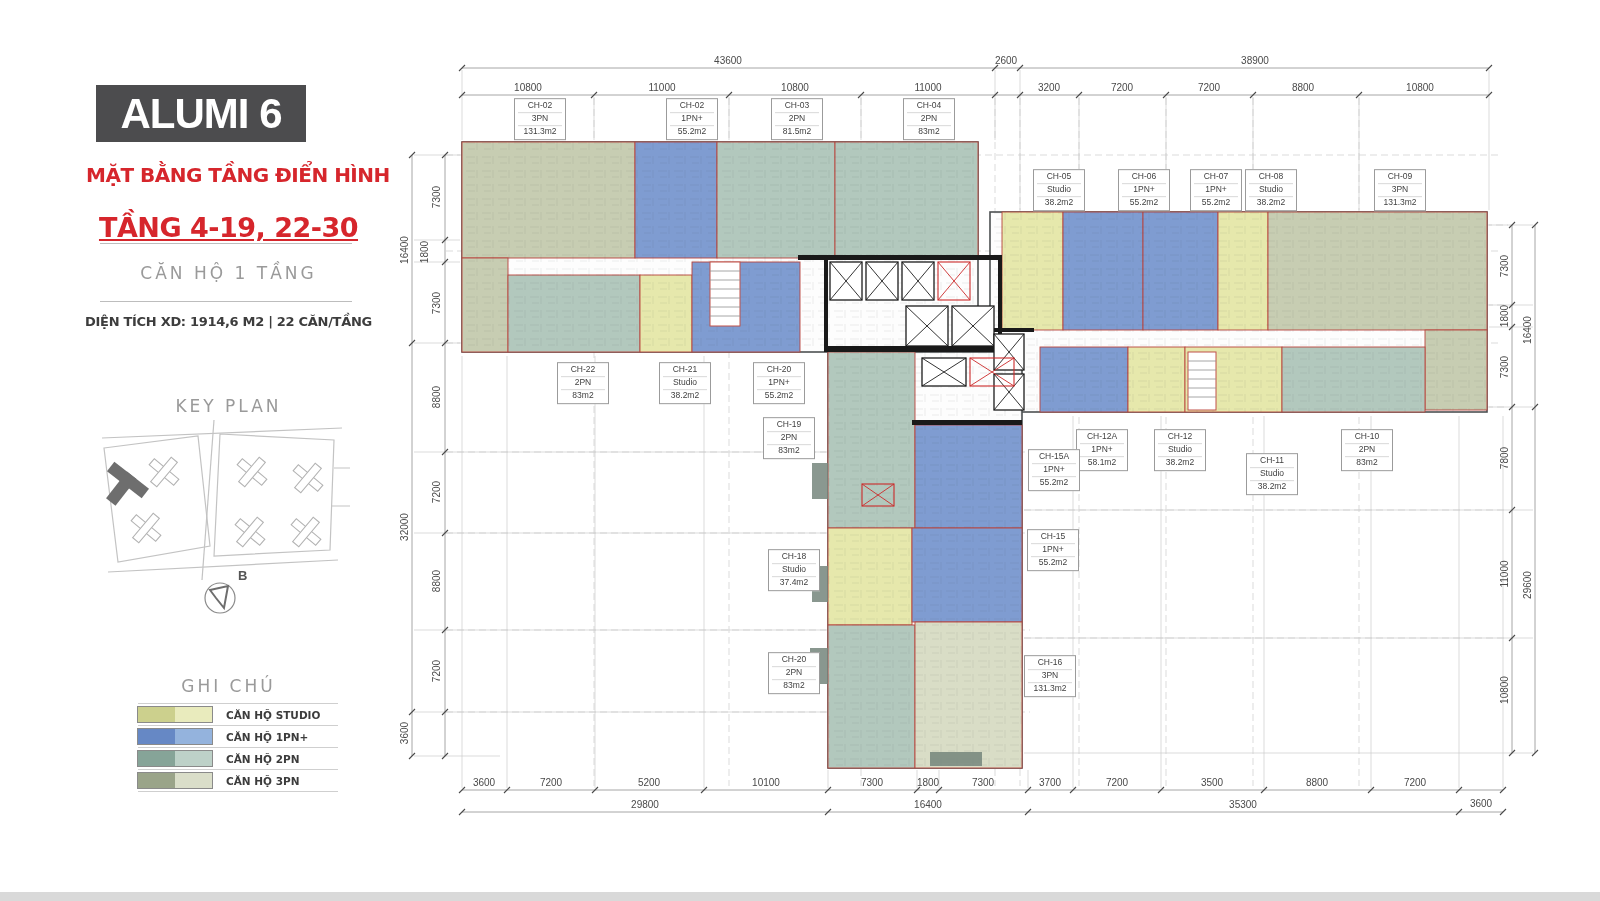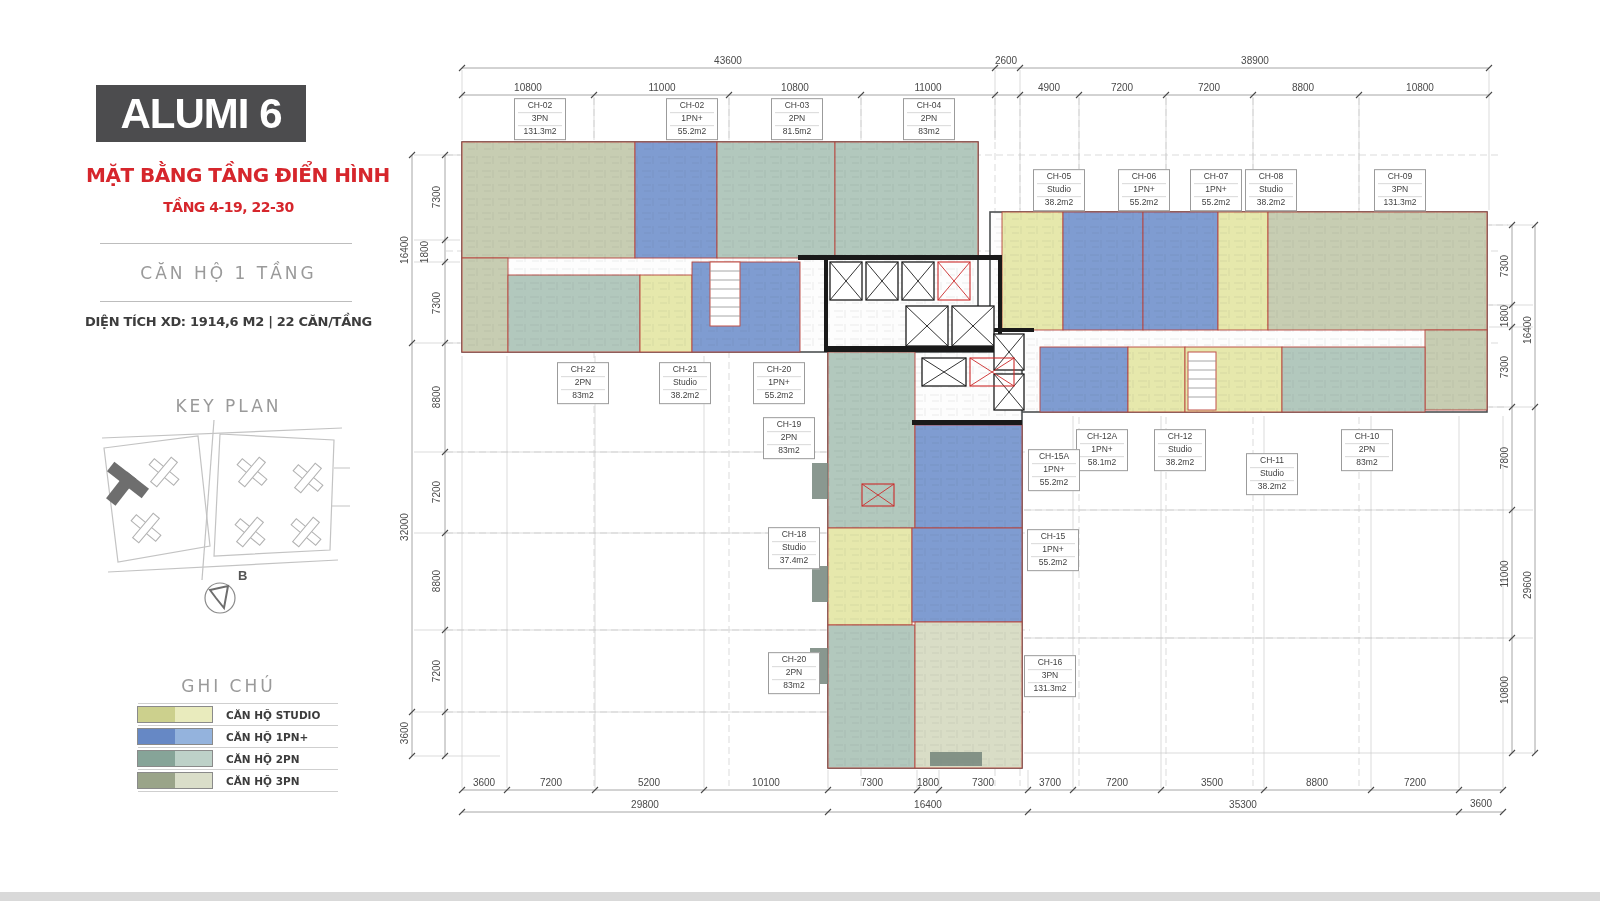--- a/index.html
+++ b/index.html
@@ -6,21 +6,21 @@
   #canvas{position:relative;width:1600px;height:901px;background:#ffffff;overflow:hidden;
           font-family:"Liberation Sans",sans-serif;}
   
   .sidebar{position:absolute;left:96px;top:0;width:265px;}
   .title-box{position:absolute;left:0;top:85px;width:210px;height:57px;background:#4c4c4e;
              display:flex;align-items:center;justify-content:center;}
   .title-box span{color:#fff;font-weight:800;font-size:42px;letter-spacing:-1px;
                   font-family:"Liberation Sans",sans-serif;}
   .red-line{position:absolute;left:-10px;width:285px;text-align:center;color:#d6262c;font-weight:800;
             font-family:"DejaVu Sans",sans-serif;font-size:20px;letter-spacing:-0.5px;white-space:nowrap;}
-  .rl1{top:163px;} .rl2{top:199px;font-size:14px;}
+  .rl1{top:163px;} .rl2{top:212px;font-size:27px;text-decoration:underline;}
   .divider{position:absolute;left:4px;width:252px;border-top:1px solid #bdbdbd;}
   .dv1{top:243px;} .dv2{top:301px;}
   .gray-heading{position:absolute;left:-10px;width:285px;text-align:center;color:#9a9a9a;
                 font-family:"DejaVu Sans",sans-serif;font-size:17px;letter-spacing:3px;font-weight:400;}
   .unit-type-line{top:263px;}
   .area-line{position:absolute;left:-14px;top:314px;width:293px;text-align:center;color:#3d3d3d;
              font-family:"DejaVu Sans",sans-serif;font-weight:700;font-size:13px;letter-spacing:-0.3px;white-space:nowrap;}
   .keyplan-title{top:396px;}
   .keyplan-map{position:absolute;left:6px;top:420px;width:248px;height:195px;}
   .legend-title{top:676px;text-align:center;}
@@ -272,21 +272,21 @@
     </g>
   </svg>
 
   <div class="dim" style="left:728px;top:60px">43600</div>
   <div class="dim" style="left:1006px;top:60px">2600</div>
   <div class="dim" style="left:1255px;top:60px">38900</div>
   <div class="dim" style="left:528px;top:87px">10800</div>
   <div class="dim" style="left:662px;top:87px">11000</div>
   <div class="dim" style="left:795px;top:87px">10800</div>
   <div class="dim" style="left:928px;top:87px">11000</div>
-  <div class="dim" style="left:1049px;top:87px">4900</div>
+  <div class="dim" style="left:1049px;top:87px">3200</div>
   <div class="dim" style="left:1122px;top:87px">7200</div>
   <div class="dim" style="left:1209px;top:87px">7200</div>
   <div class="dim" style="left:1303px;top:87px">8800</div>
   <div class="dim" style="left:1420px;top:87px">10800</div>
 
   <div class="dim" style="left:484px;top:782px">3600</div>
   <div class="dim" style="left:551px;top:782px">7200</div>
   <div class="dim" style="left:649px;top:782px">5200</div>
   <div class="dim" style="left:766px;top:782px">10100</div>
   <div class="dim" style="left:872px;top:782px">7300</div>
@@ -405,21 +405,21 @@
   <div class="ul" style="left:1367px;top:450px">
     <div class="ul-id">CH-10</div>
     <div class="ul-type">2PN</div>
     <div class="ul-area">83m2</div>
   </div>
   <div class="ul" style="left:1054px;top:470px">
     <div class="ul-id">CH-15A</div>
     <div class="ul-type">1PN+</div>
     <div class="ul-area">55.2m2</div>
   </div>
-  <div class="ul" style="left:794px;top:548px">
+  <div class="ul" style="left:794px;top:570px">
     <div class="ul-id">CH-18</div>
     <div class="ul-type">Studio</div>
     <div class="ul-area">37.4m2</div>
   </div>
   <div class="ul" style="left:1053px;top:550px">
     <div class="ul-id">CH-15</div>
     <div class="ul-type">1PN+</div>
     <div class="ul-area">55.2m2</div>
   </div>
   <div class="ul" style="left:794px;top:673px">

